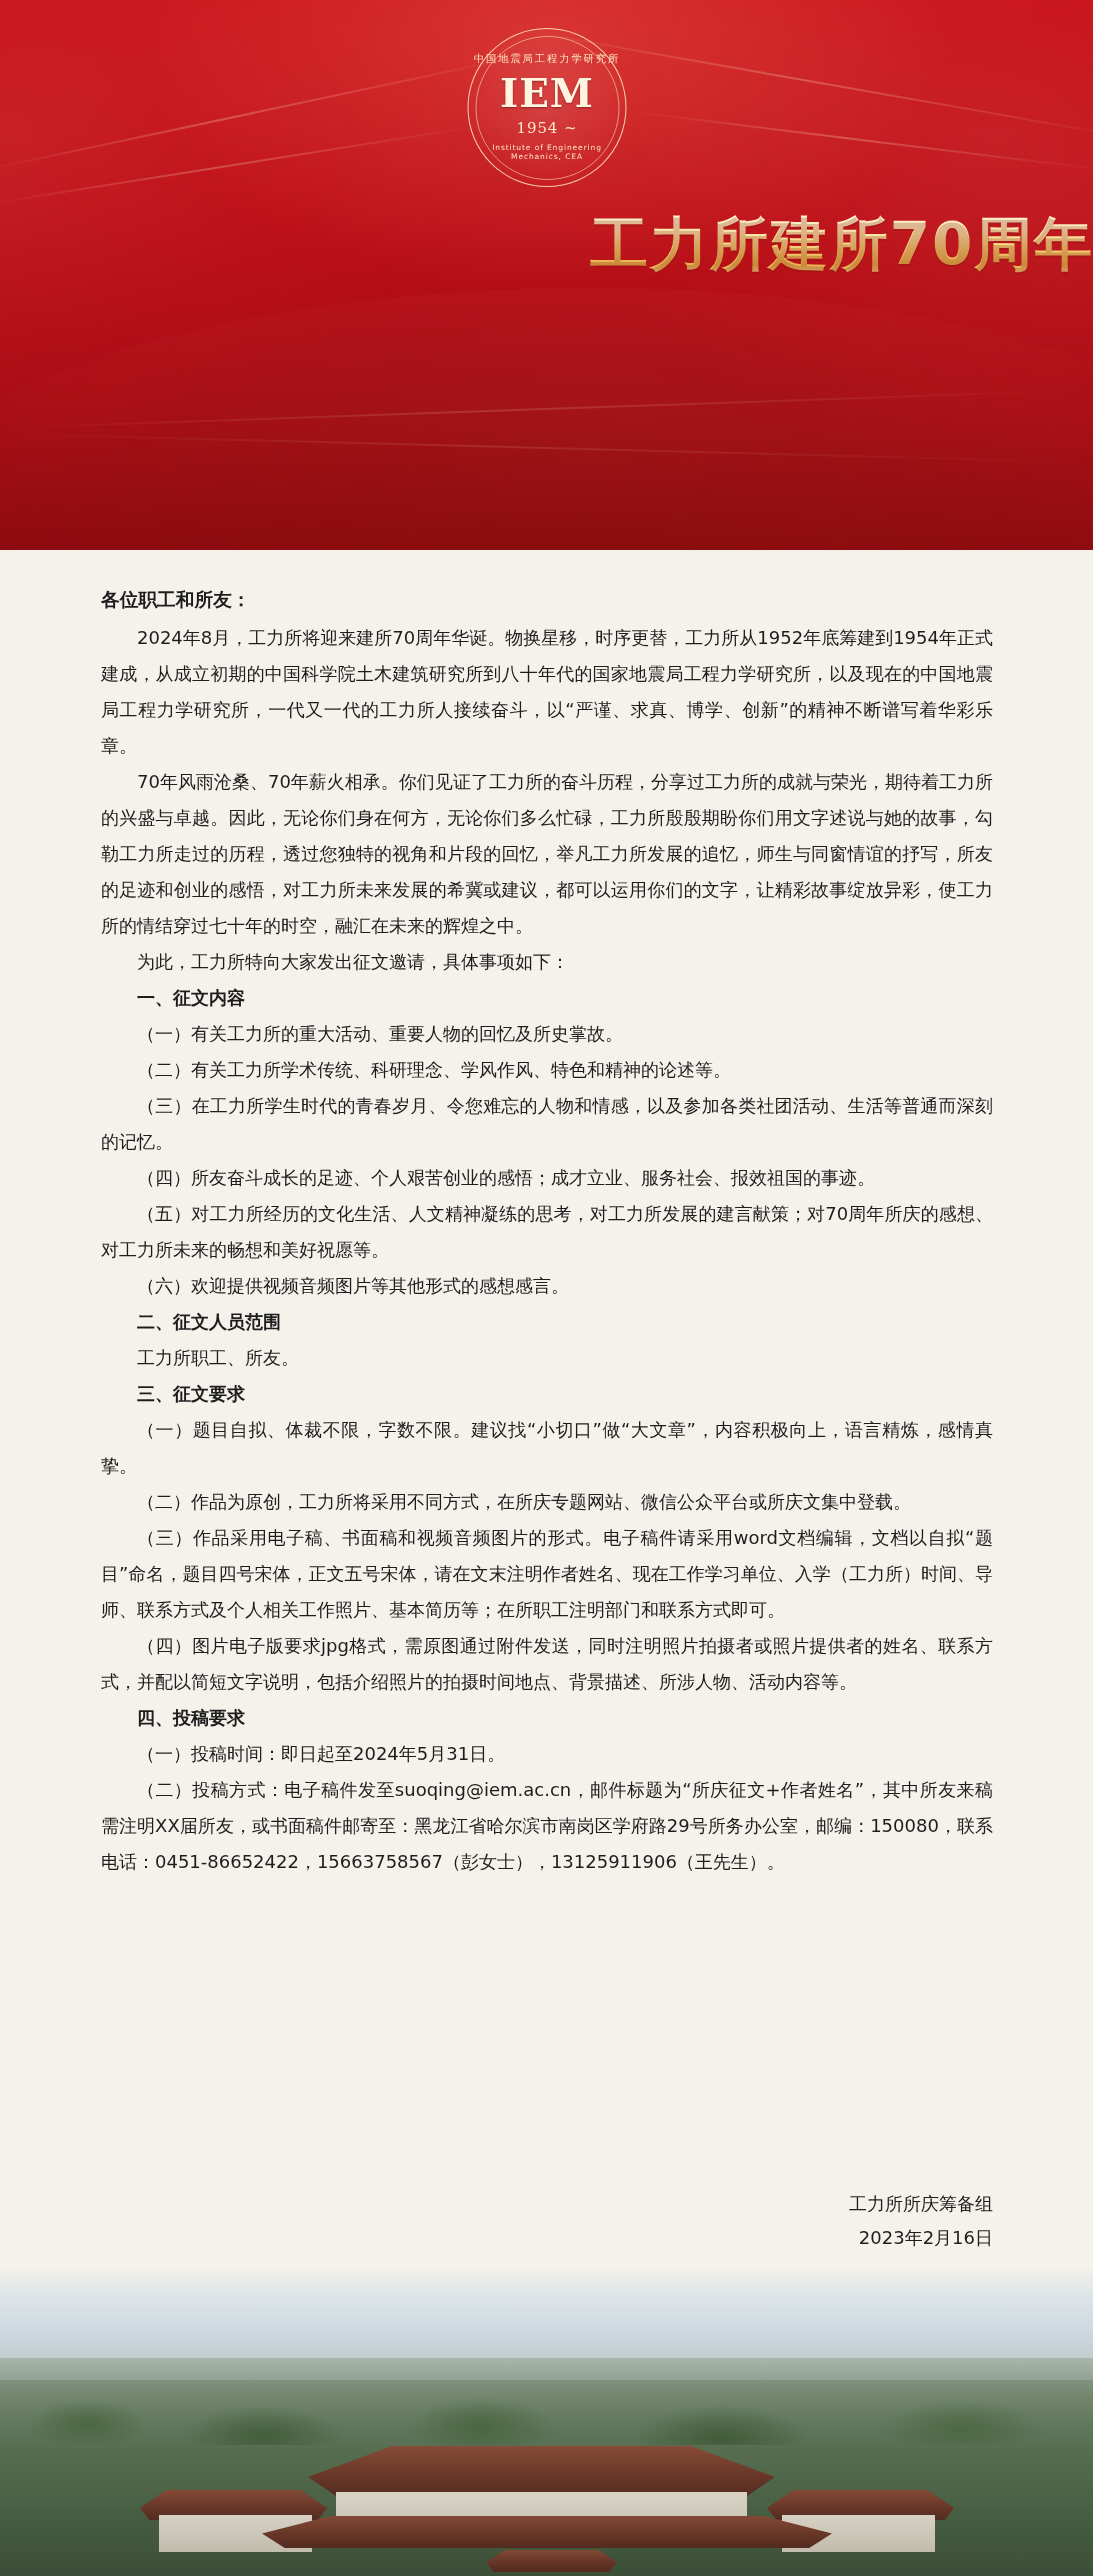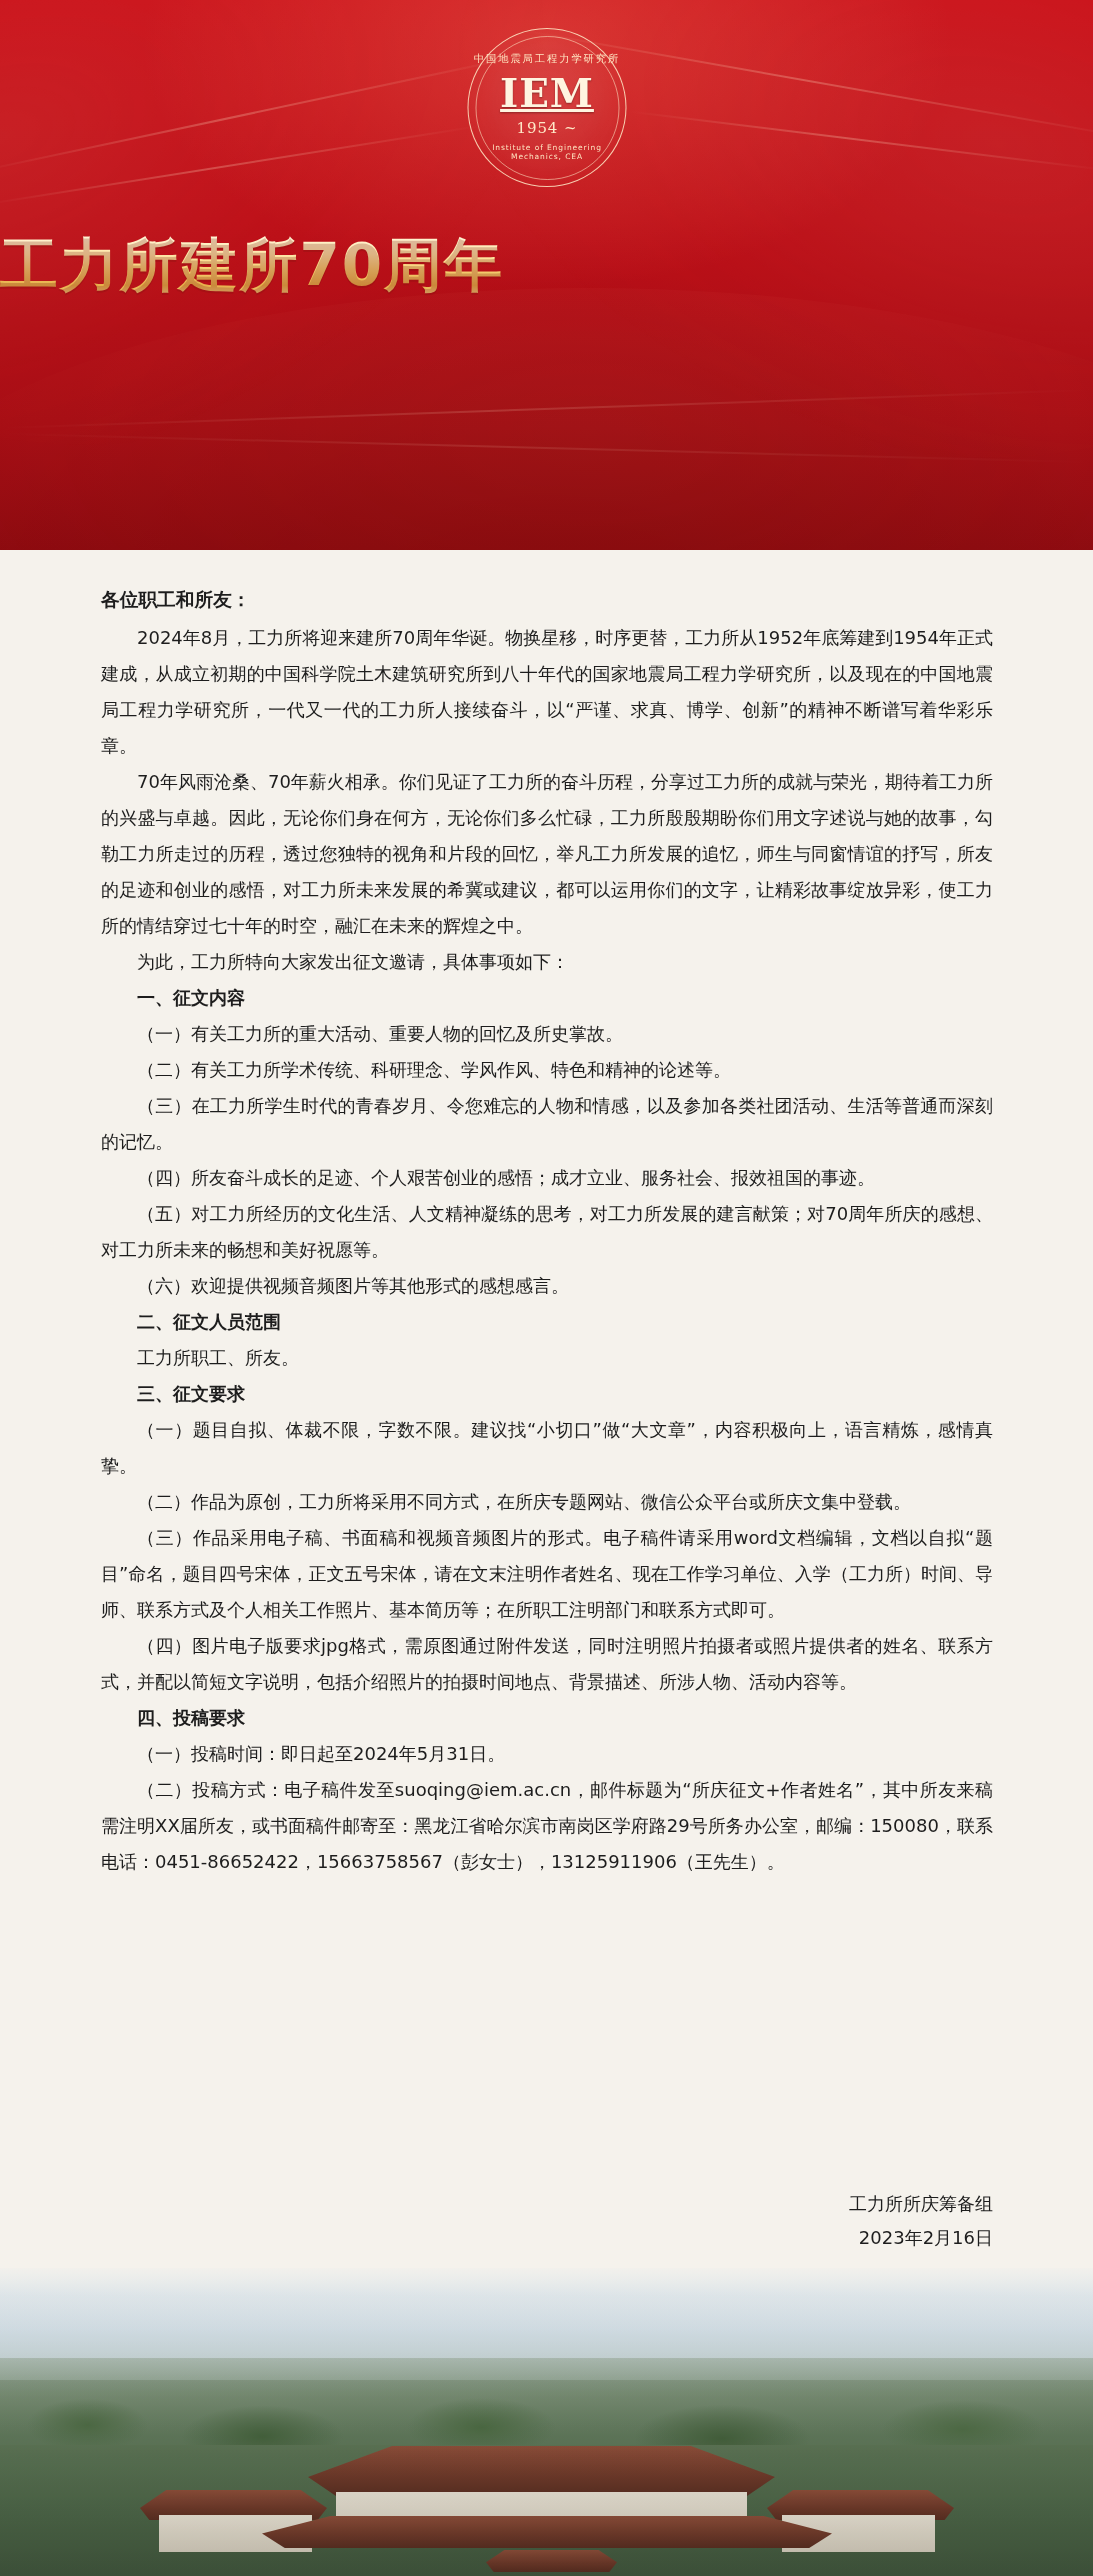--- a/index.html
+++ b/index.html
@@ -102,21 +102,20 @@
     position: absolute;
     left: 0; right: 0;
     top: 41px;
     text-align: center;
     font-family: "DejaVu Serif", "Liberation Serif", serif;
     font-size: 39px;
     font-weight: bold;
     letter-spacing: 0.9px;
     color: #fff4e0;
     text-shadow: 0 0.9px 1.9px rgba(0,0,0,0.35);
-    text-decoration: underline;
   }
   .logo-year {
     position: absolute;
     left: 0; right: 0;
     top: 90px;
     text-align: center;
     font-family: "DejaVu Serif", "Liberation Serif", serif;
     font-size: 15px;
     color: #ffe9c8;
     letter-spacing: 0.9px;
@@ -137,22 +136,22 @@
     font-size: 7.5px;
     letter-spacing: 0.9px;
     margin-top: 23px;
   }
 
   
   .title-block {
     position: absolute;
     left: 0;
     right: 0;
-    top: 230px;
-    text-align: left;
+    top: 209px;
+    text-align: right;
   }
   .title-line {
     font-family: "DejaVu Sans", "Liberation Sans", sans-serif;
     font-weight: bold;
     font-size: 58px;
     line-height: 71px;
     letter-spacing: 1.9px;
     background: linear-gradient(180deg, #fff8e4 0%, #ffe9ab 34%, #f6cf72 56%, #e7b04a 78%, #f8e3a8 100%);
     -webkit-background-clip: text;
     background-clip: text;

